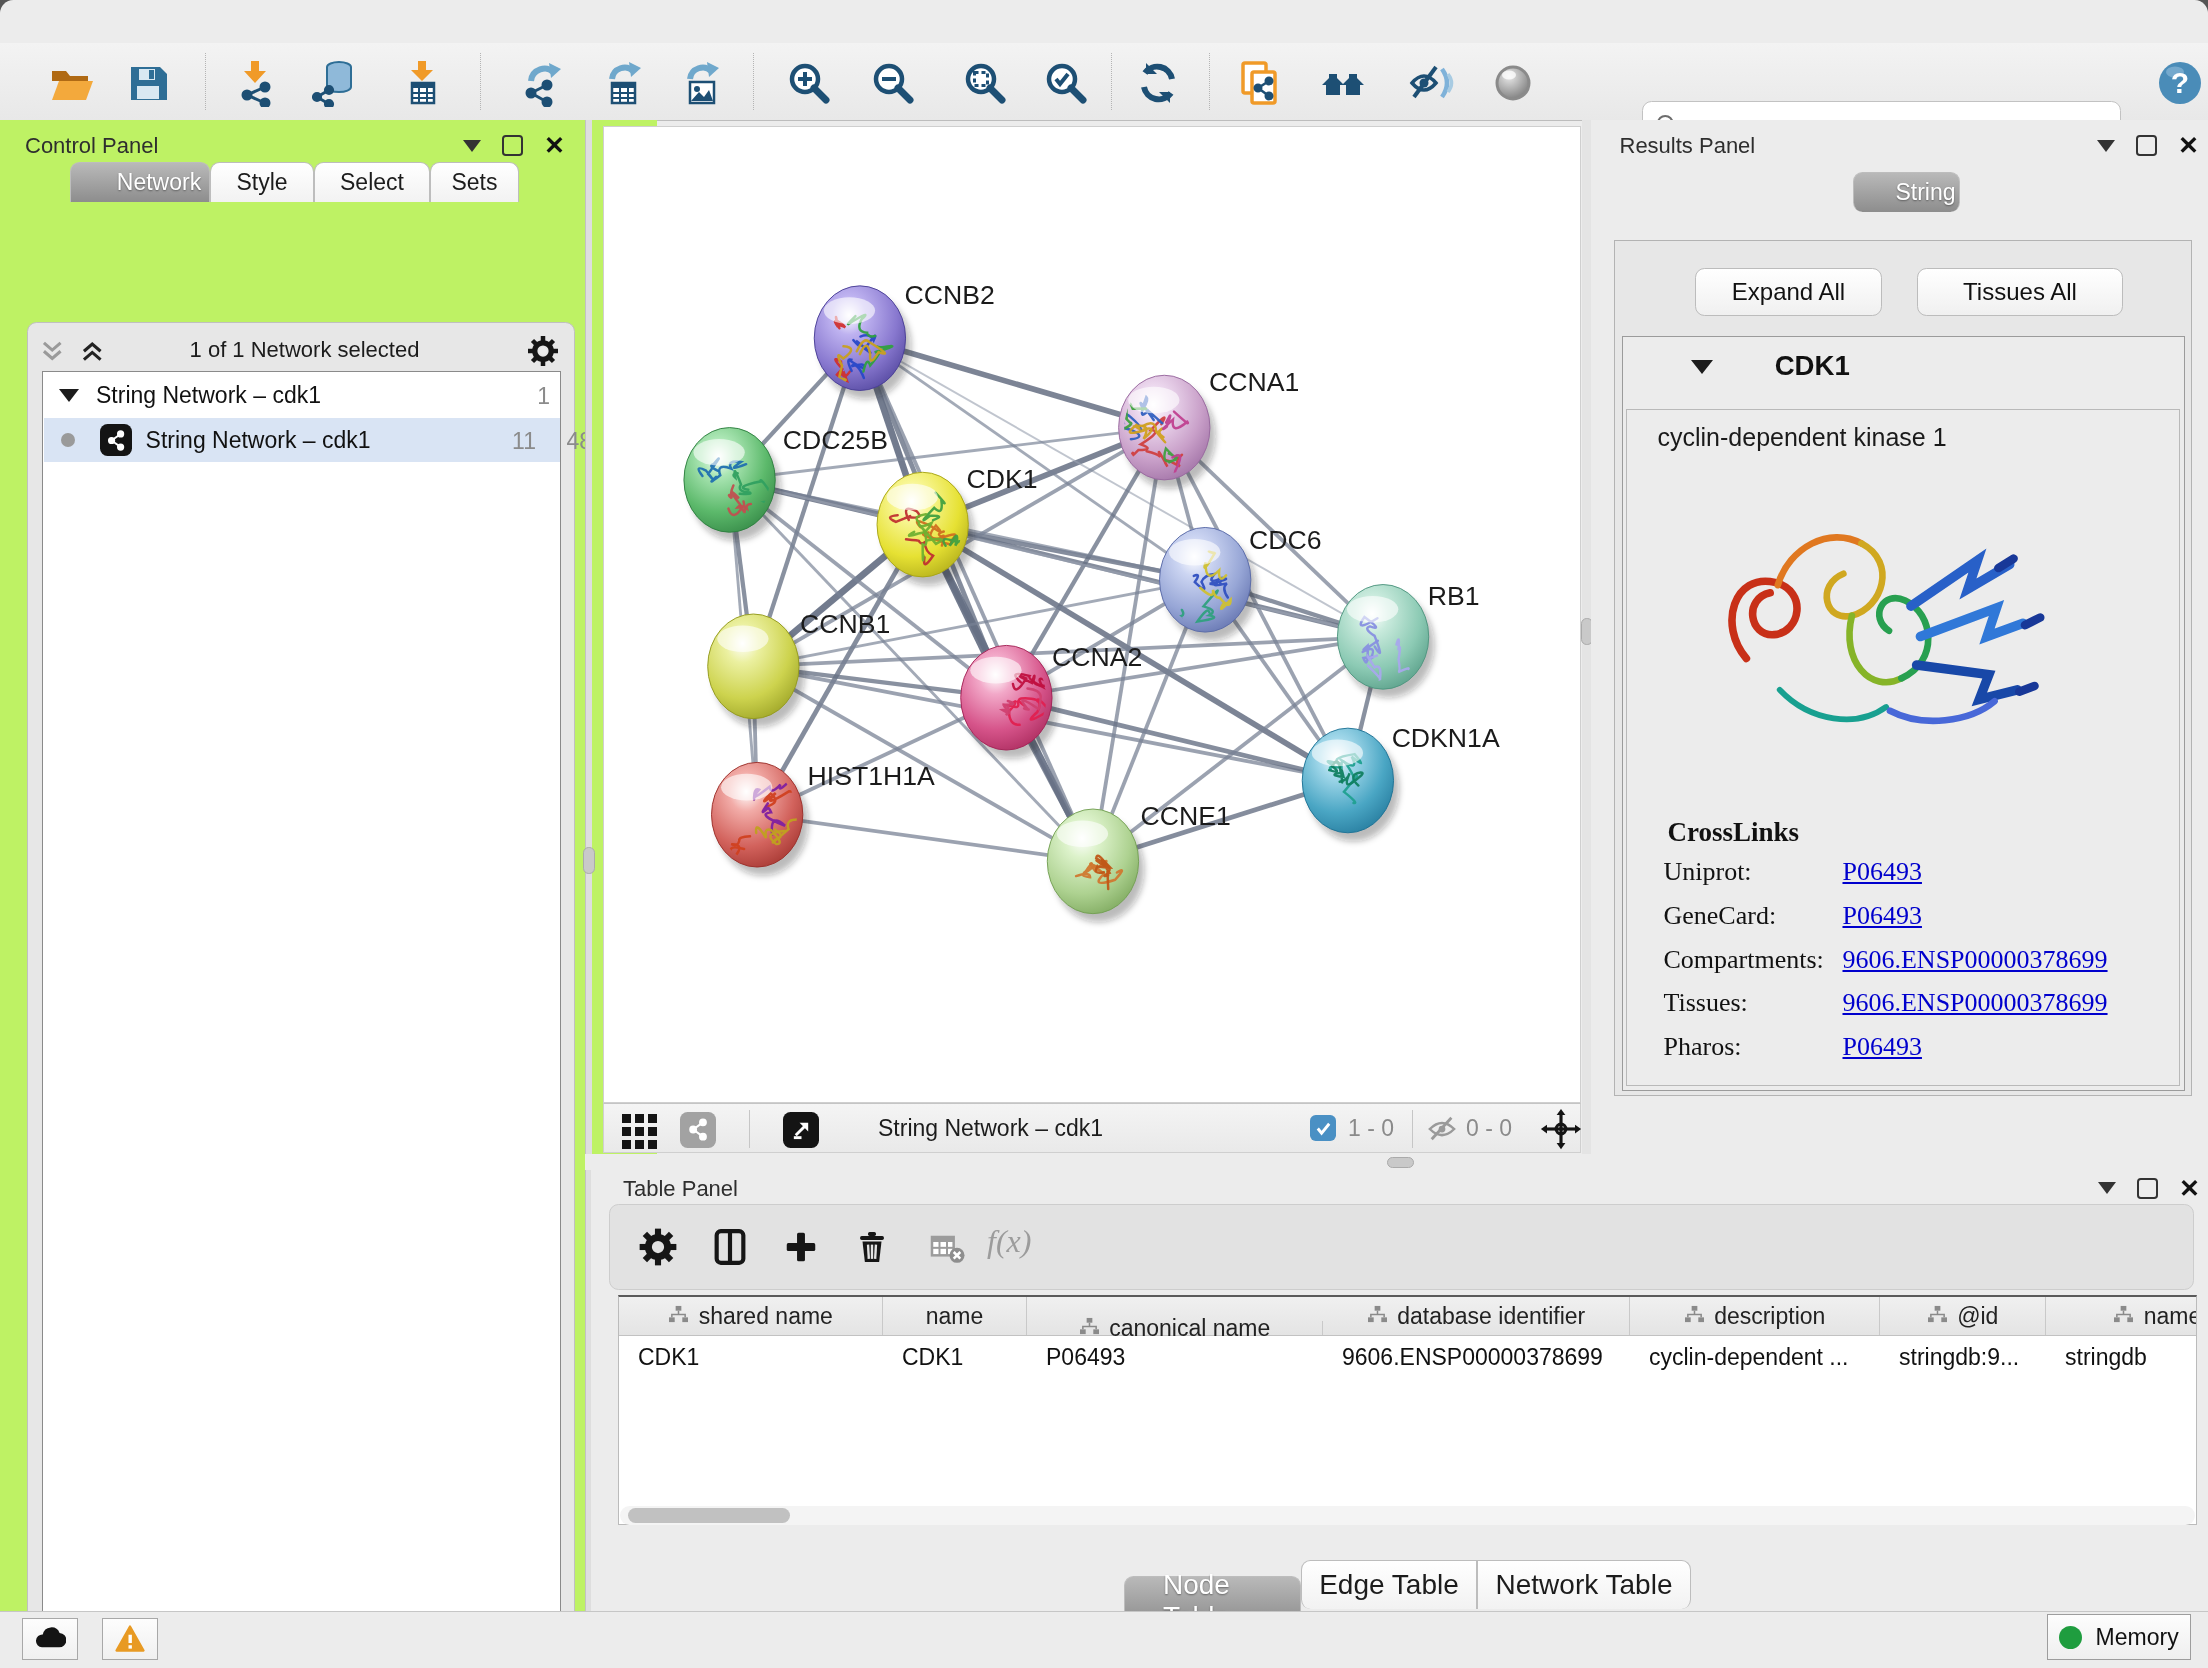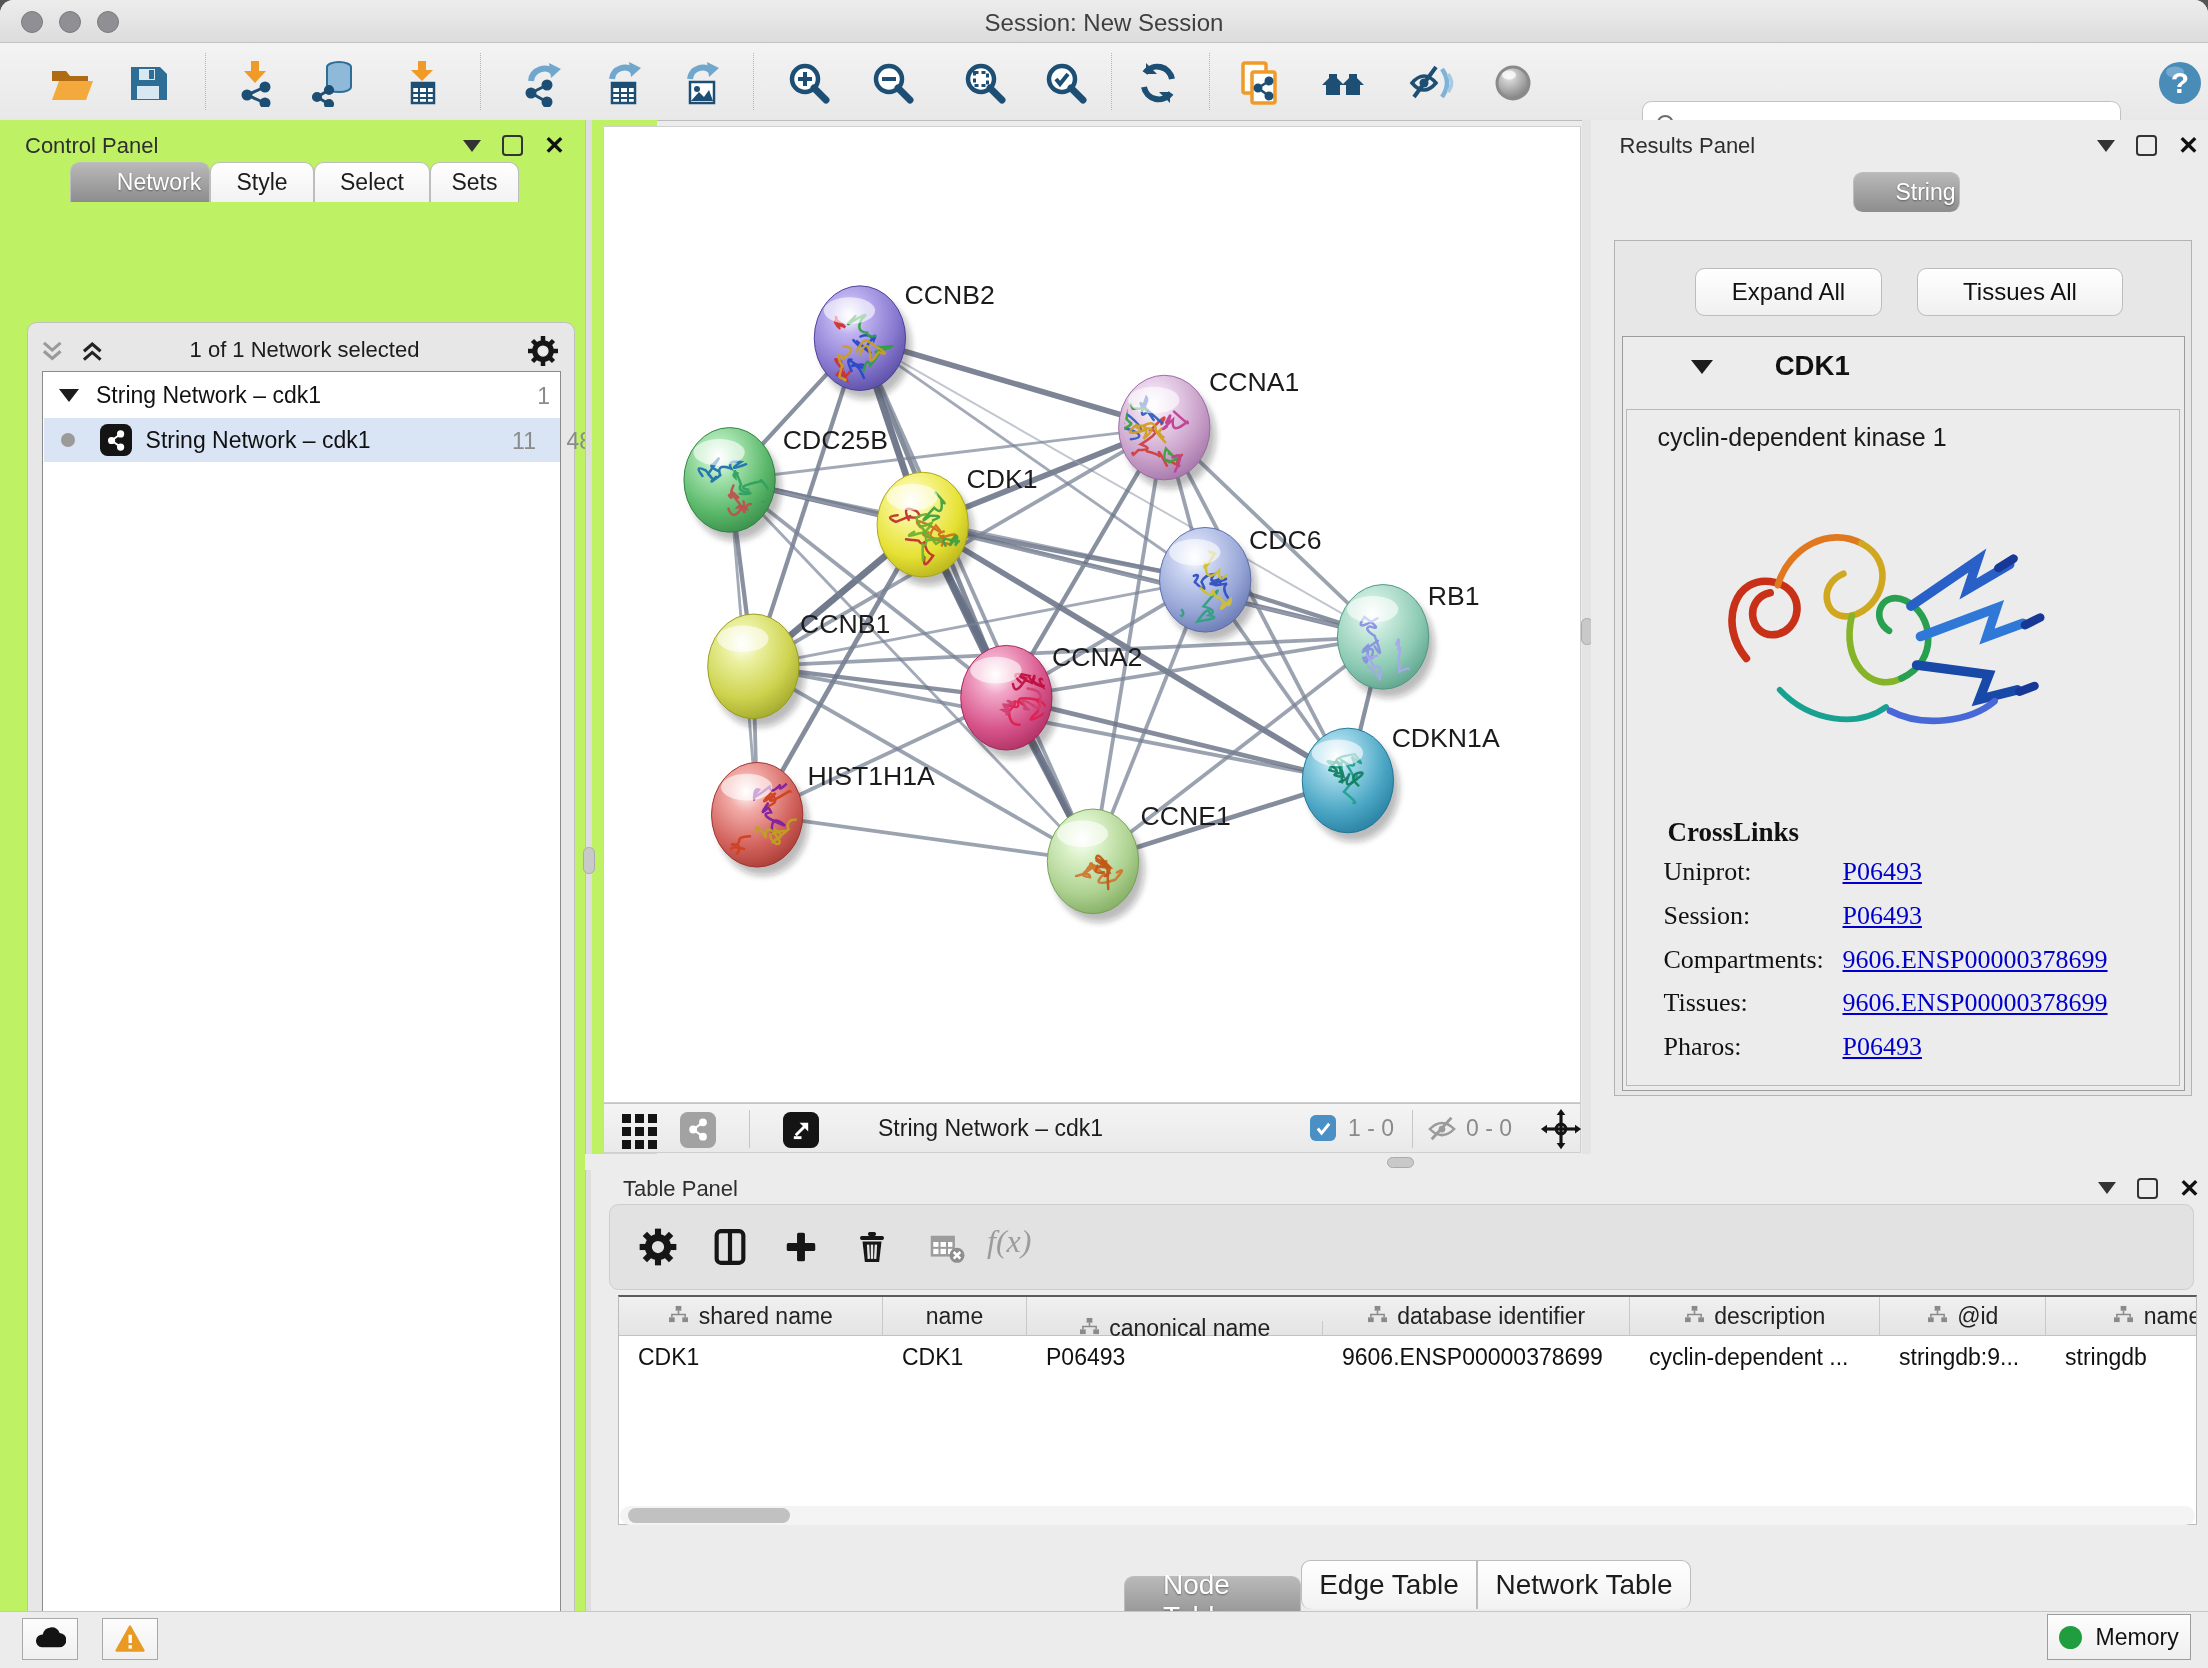--- a/index.html
+++ b/index.html
@@ -81,26 +81,20 @@
   #memory-btn{left:2047px;top:1614px;width:142px;height:44px;background:linear-gradient(#fdfdfd,#efefef);
     border:1px solid #9d9d9d;display:flex;align-items:center;justify-content:center;gap:13.3px;font-size:23px;color:#111;cursor:pointer;}
   .mem-dot{width:23px;height:23px;border-radius:50%;background:#1f9d3f;}
   .gear-svg{fill:none;stroke:#161616;}
 </style>
 </head>
 <body>
 
 <div id="window" class="noselect">
 
-  <div id="titlebar" class="abs">
-    <span class="abs traffic" style="left:21px"></span>
-    <span class="abs traffic" style="left:59px"></span>
-    <span class="abs traffic" style="left:97px"></span>
-    <div id="title-text" class="abs">Session: New Session</div>
-  </div>
 
   <div id="toolbar" class="abs">
     <span class="abs tb-icon" style="left:46px">
       <svg viewBox="0 0 48 48">
           <path d="M5 12h14l4 5h18v5H5z" fill="#b06a14"></path>
           <path d="M5 41l7-19h34l-7 19z" fill="#f3a93c"></path>
         </svg>
     </span>
     <span class="abs tb-icon" style="left:123px">
       <svg viewBox="0 0 48 48">
@@ -764,21 +758,21 @@
               <path d="M228 140 L 298 92 L 288 122 L 332 96" stroke="#2860c8" stroke-width="10"></path>
               <path d="M238 172 L 318 142 L 308 172 L 346 158" stroke="#3078d8" stroke-width="10"></path>
               <path d="M234 202 L 310 212 L 300 238 L 340 228" stroke="#1848a8" stroke-width="10"></path>
               <path d="M206 250 C 240 268, 290 262, 316 240" stroke="#4868d8" stroke-width="7"></path>
               <path d="M320 100 l 16 -10 M348 160 l 16 -8 M342 230 l 16 -6" stroke="#183898" stroke-width="9"></path>
             </g>
           </svg>
           <span class="abs serif" style="left:40px;top:407px;font-size:27px;font-weight:bold;color:#111">CrossLinks</span>
           <div id="crosslinks">
               <div class="xl-row serif" style="top: 447px;"><span class="xl-label serif">Uniprot:</span><a class="xl-value serif">P06493</a></div>
-              <div class="xl-row serif" style="top: 491px;"><span class="xl-label serif">Session:</span><a class="xl-value serif">P06493</a></div>
+              <div class="xl-row serif" style="top: 491px;"><span class="xl-label serif">GeneCard:</span><a class="xl-value serif">P06493</a></div>
               <div class="xl-row serif" style="top: 535px;"><span class="xl-label serif">Compartments:</span><a class="xl-value serif">9606.ENSP00000378699</a></div>
               <div class="xl-row serif" style="top: 578px;"><span class="xl-label serif">Tissues:</span><a class="xl-value serif">9606.ENSP00000378699</a></div>
               <div class="xl-row serif" style="top: 622px;"><span class="xl-label serif">Pharos:</span><a class="xl-value serif">P06493</a></div>
             </div>
         </div>
       </div>
     </div>
   </div>
 
   <div class="abs" style="left:585px;top:1154px;width:1624px;height:16px;background:#ececec;">

